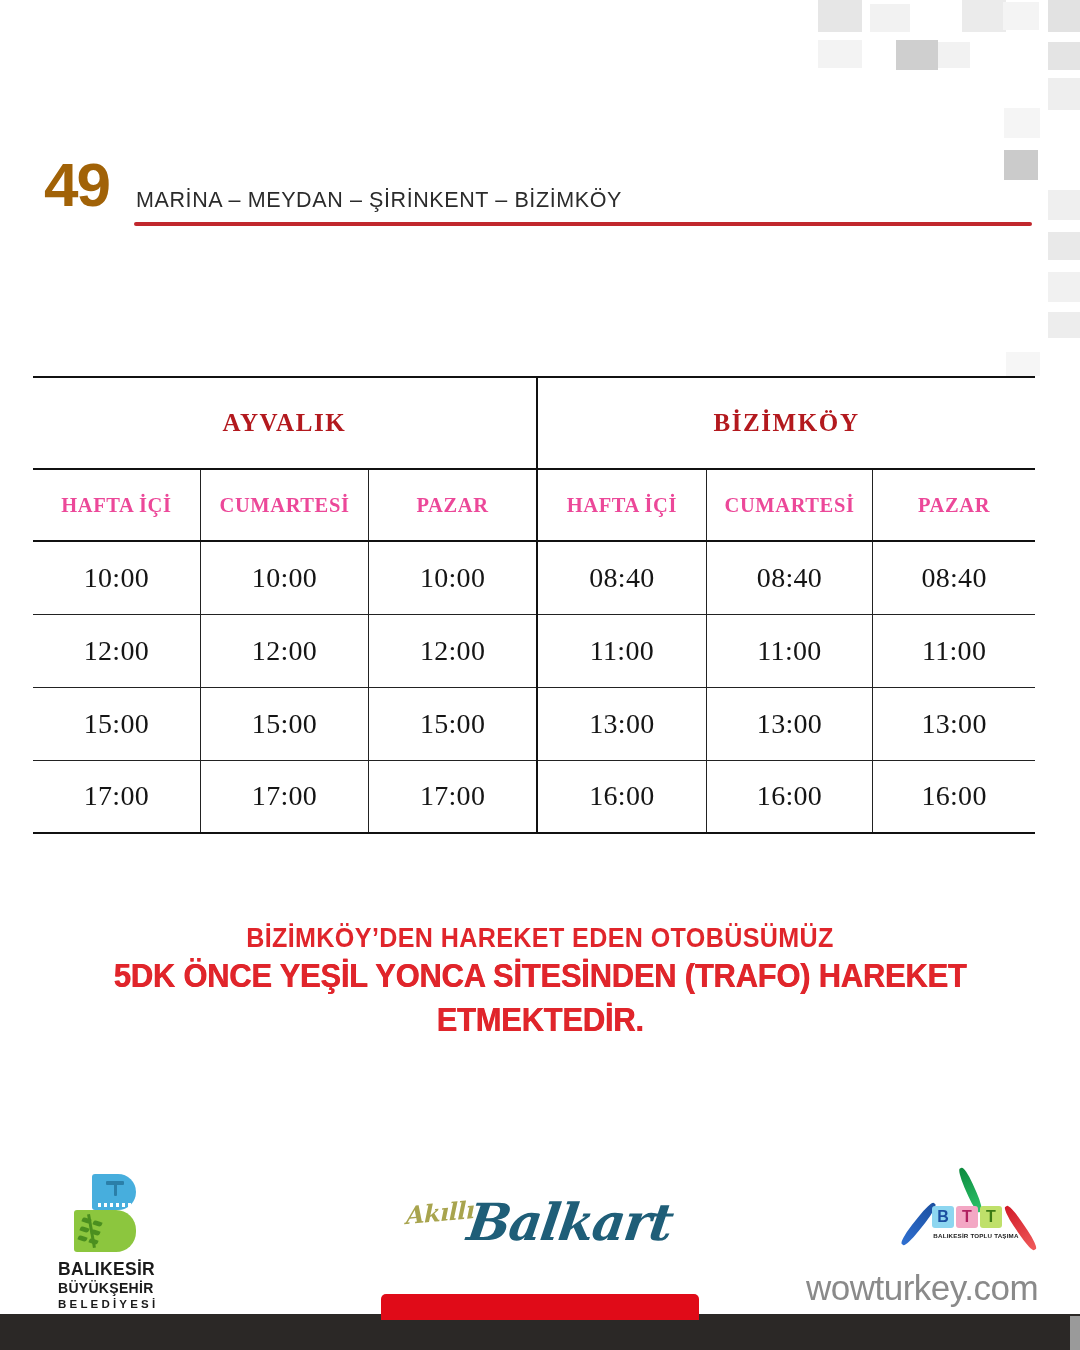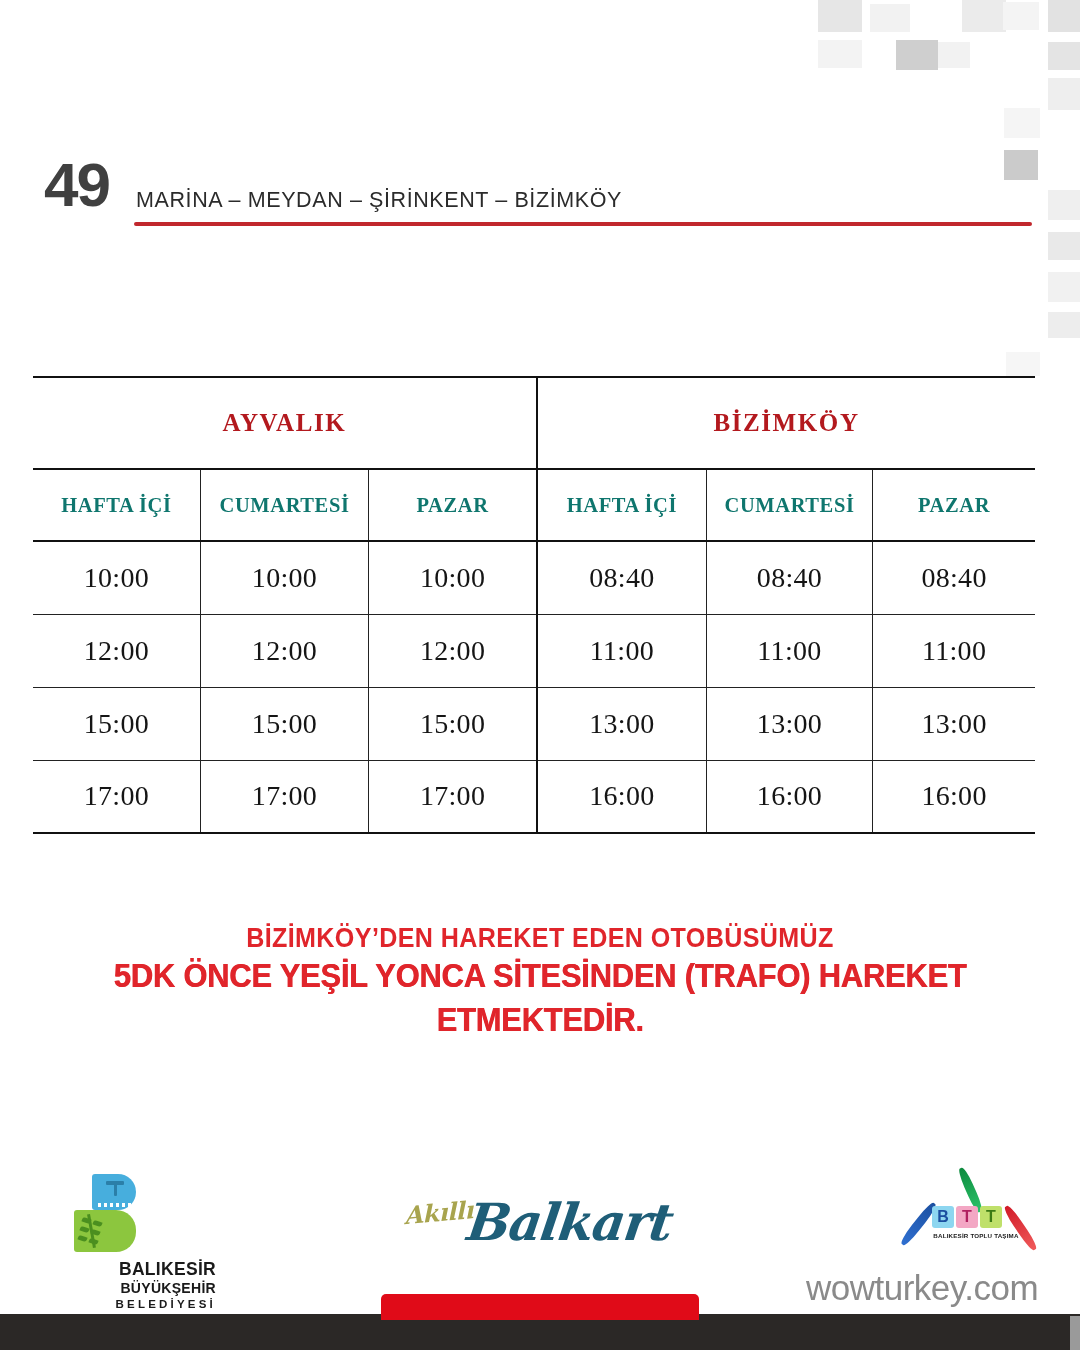--- a/index.html
+++ b/index.html
@@ -26,21 +26,21 @@
     height: 78px;
   }
   #route-number {
     position: absolute;
     left: 0;
     top: -6px;
     font-size: 62px;
     font-weight: bold;
     letter-spacing: -2px;
     line-height: 1;
-    color: #404040;
+    color: #a16207;
     font-family: "Liberation Sans", sans-serif;
   }
   #route-name {
     position: absolute;
     left: 92px;
     top: 28px;
     font-size: 21.5px;
     letter-spacing: 0.6px;
     color: #2b2b2b;
     white-space: nowrap;
@@ -85,21 +85,21 @@
     border-left: 2.2px solid #111;
   }
 
   table.tt tr.sub-row > th {
     border-bottom: 2.5px solid #111;
     height: 72px;
     vertical-align: middle;
     font-family: "Liberation Serif", serif;
     font-weight: bold;
     font-size: 20.5px;
-    color: #0f766e;
+    color: #ec4899;
     letter-spacing: 0.6px;
   }
   table.tt tr.sub-row > th + th { border-left: 1.6px solid #222; margin-top: 8px; }
   table.tt tr.sub-row > th.sep { border-left: 2.2px solid #111; }
 
   table.tt tr.data-row > td {
     border-bottom: 1.6px solid #222;
     height: 73px;
     vertical-align: middle;
     text-align: center;
@@ -166,21 +166,21 @@
     border-radius: 3px 20px 20px 3px;
   }
   #bal-green .branch {
     position: absolute; left: 16px; top: 4px; width: 2.5px; height: 34px;
     background: #4b8f1f; transform: rotate(-10deg);
   }
   #bal-green .leaf {
     position: absolute; width: 9px; height: 5px; background: #4b8f1f;
     border-radius: 50% 0 50% 0;
   }
-  #bal-text { text-align: right; padding-left: 2px; }
+  #bal-text { text-align: left; padding-left: 2px; }
   .bal-l1 { font-size: 17.5px; font-weight: bold; color: #1a1a1a; letter-spacing: 0.3px; line-height: 1.18; }
   .bal-l2 { font-size: 14px; font-weight: bold; color: #1a1a1a; letter-spacing: 0.3px; line-height: 1.18; }
   .bal-l3 { font-size: 11.5px; font-weight: bold; color: #1a1a1a; letter-spacing: 3.2px; line-height: 1.5; }
 
   
   #logo-balkart { position: absolute; left: 400px; top: 22px; width: 270px; height: 72px; }
   #balkart-akilli {
     position: absolute; left: 6px; top: 8px;
     font-family: "DejaVu Serif", serif;
     font-style: italic; font-size: 24px; font-weight: bold;

